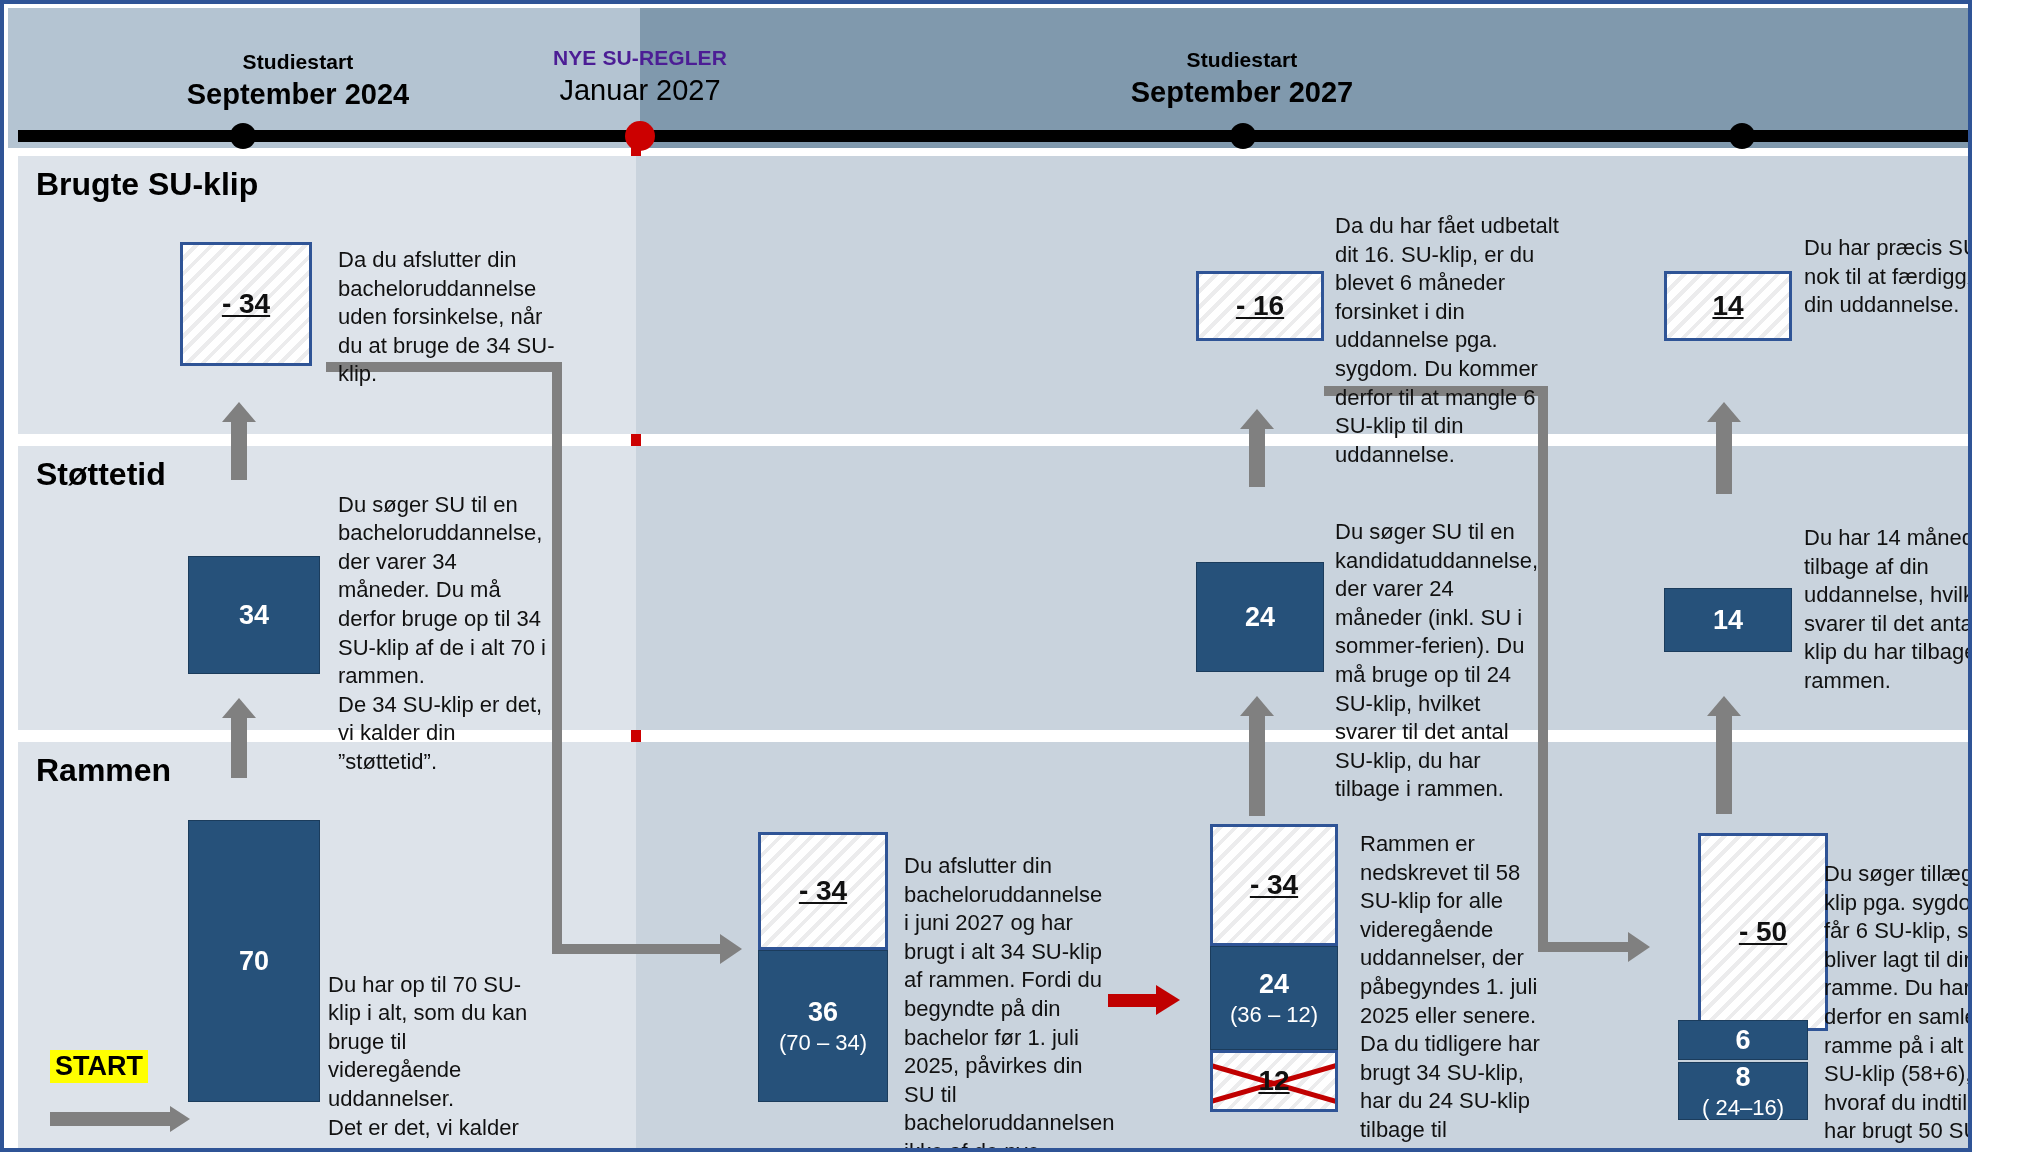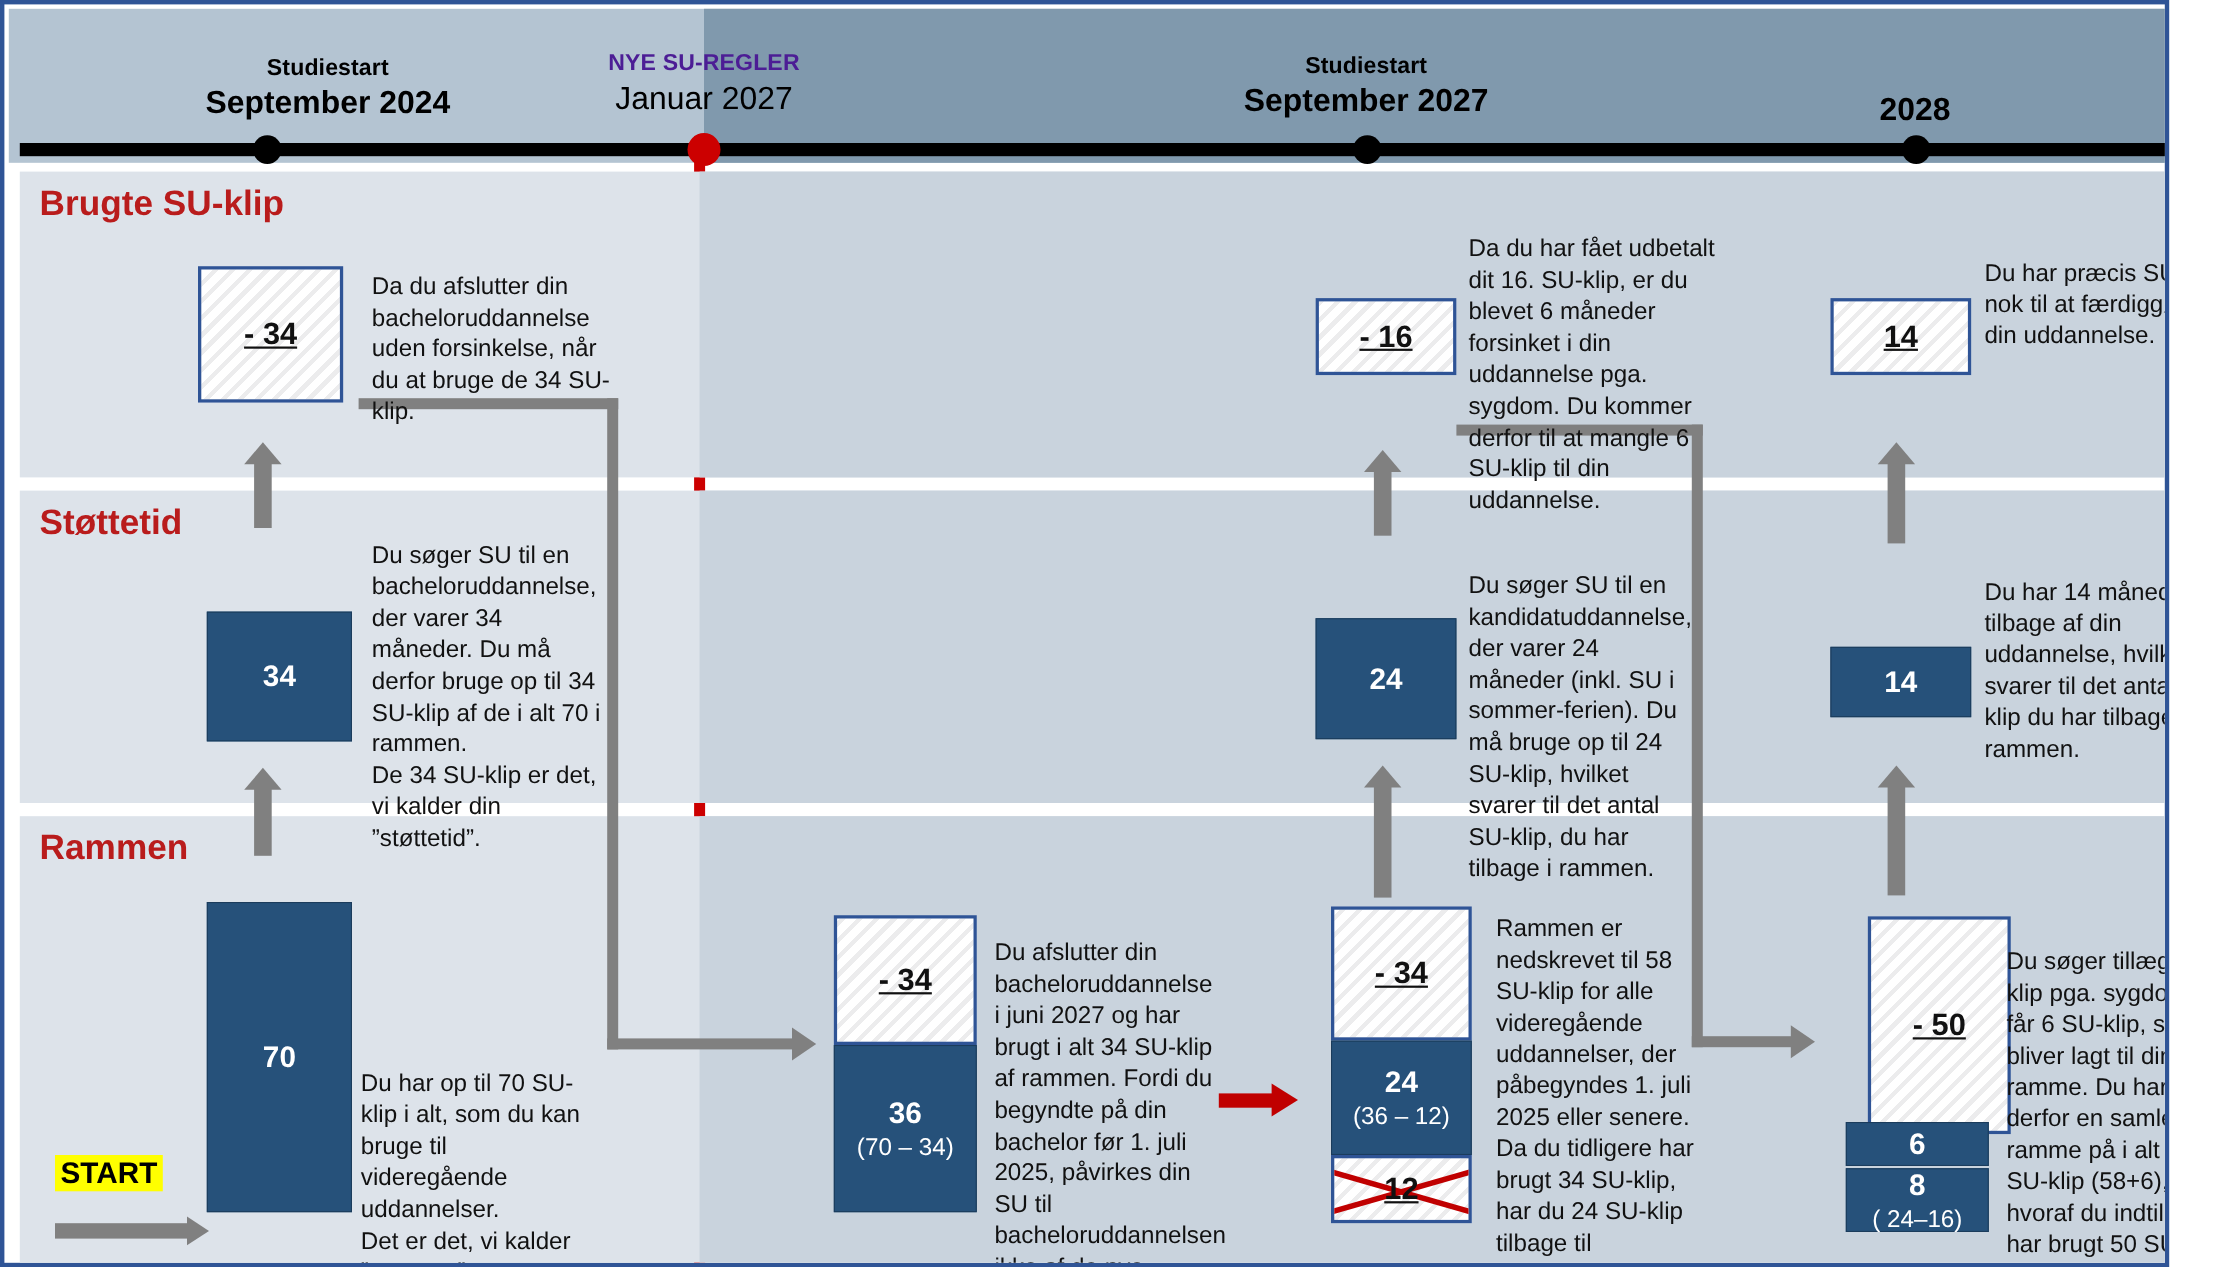--- a/index.html
+++ b/index.html
@@ -76,21 +76,21 @@
   .row-panel .shade-after{
     position:absolute;top:0;left:618px;right:0;height:100%;
     background:#c9d3dd;
   }
   #row-brugte{top:152px;height:278px;}
   #row-stottetid{top:442px;height:284px;}
   #row-rammen{top:738px;height:406px;}
 
   .row-title{
     position:absolute;left:18px;top:10px;
-    font-size:32px;font-weight:bold;color:#b91c1c;
+    font-size:32px;font-weight:bold;color:#000000;
     z-index:6;
   }
 
   
   .bar{
     position:absolute;box-sizing:border-box;
     display:flex;align-items:center;justify-content:center;
     flex-direction:column;
     z-index:5;
   }
@@ -196,23 +196,20 @@
     <div class="tl-label" style="left:432px;top:38px;width:400px;">
       <div class="tl-sub tl-red">NYE SU-REGLER</div>
       <div class="tl-main thin">Januar 2027</div>
     </div>
 
     <div class="tl-label" style="left:1034px;top:40px;width:400px;">
       <div class="tl-sub">Studiestart</div>
       <div class="tl-main">September 2027</div>
     </div>
 
-    <div class="tl-label" style="left:1533px;top:72px;width:400px;">
-      <div class="tl-main">2028</div>
-    </div>
 
     <div id="timeline-axis"></div>
     <div id="timeline-arrowhead"></div>
 
     <div class="tl-dot" style="left:222px;"></div>
     <div class="tl-dot red" style="left:617px;"></div>
     <div class="tl-dot" style="left:1222px;"></div>
     <div class="tl-dot" style="left:1721px;"></div>
   </div>
 

